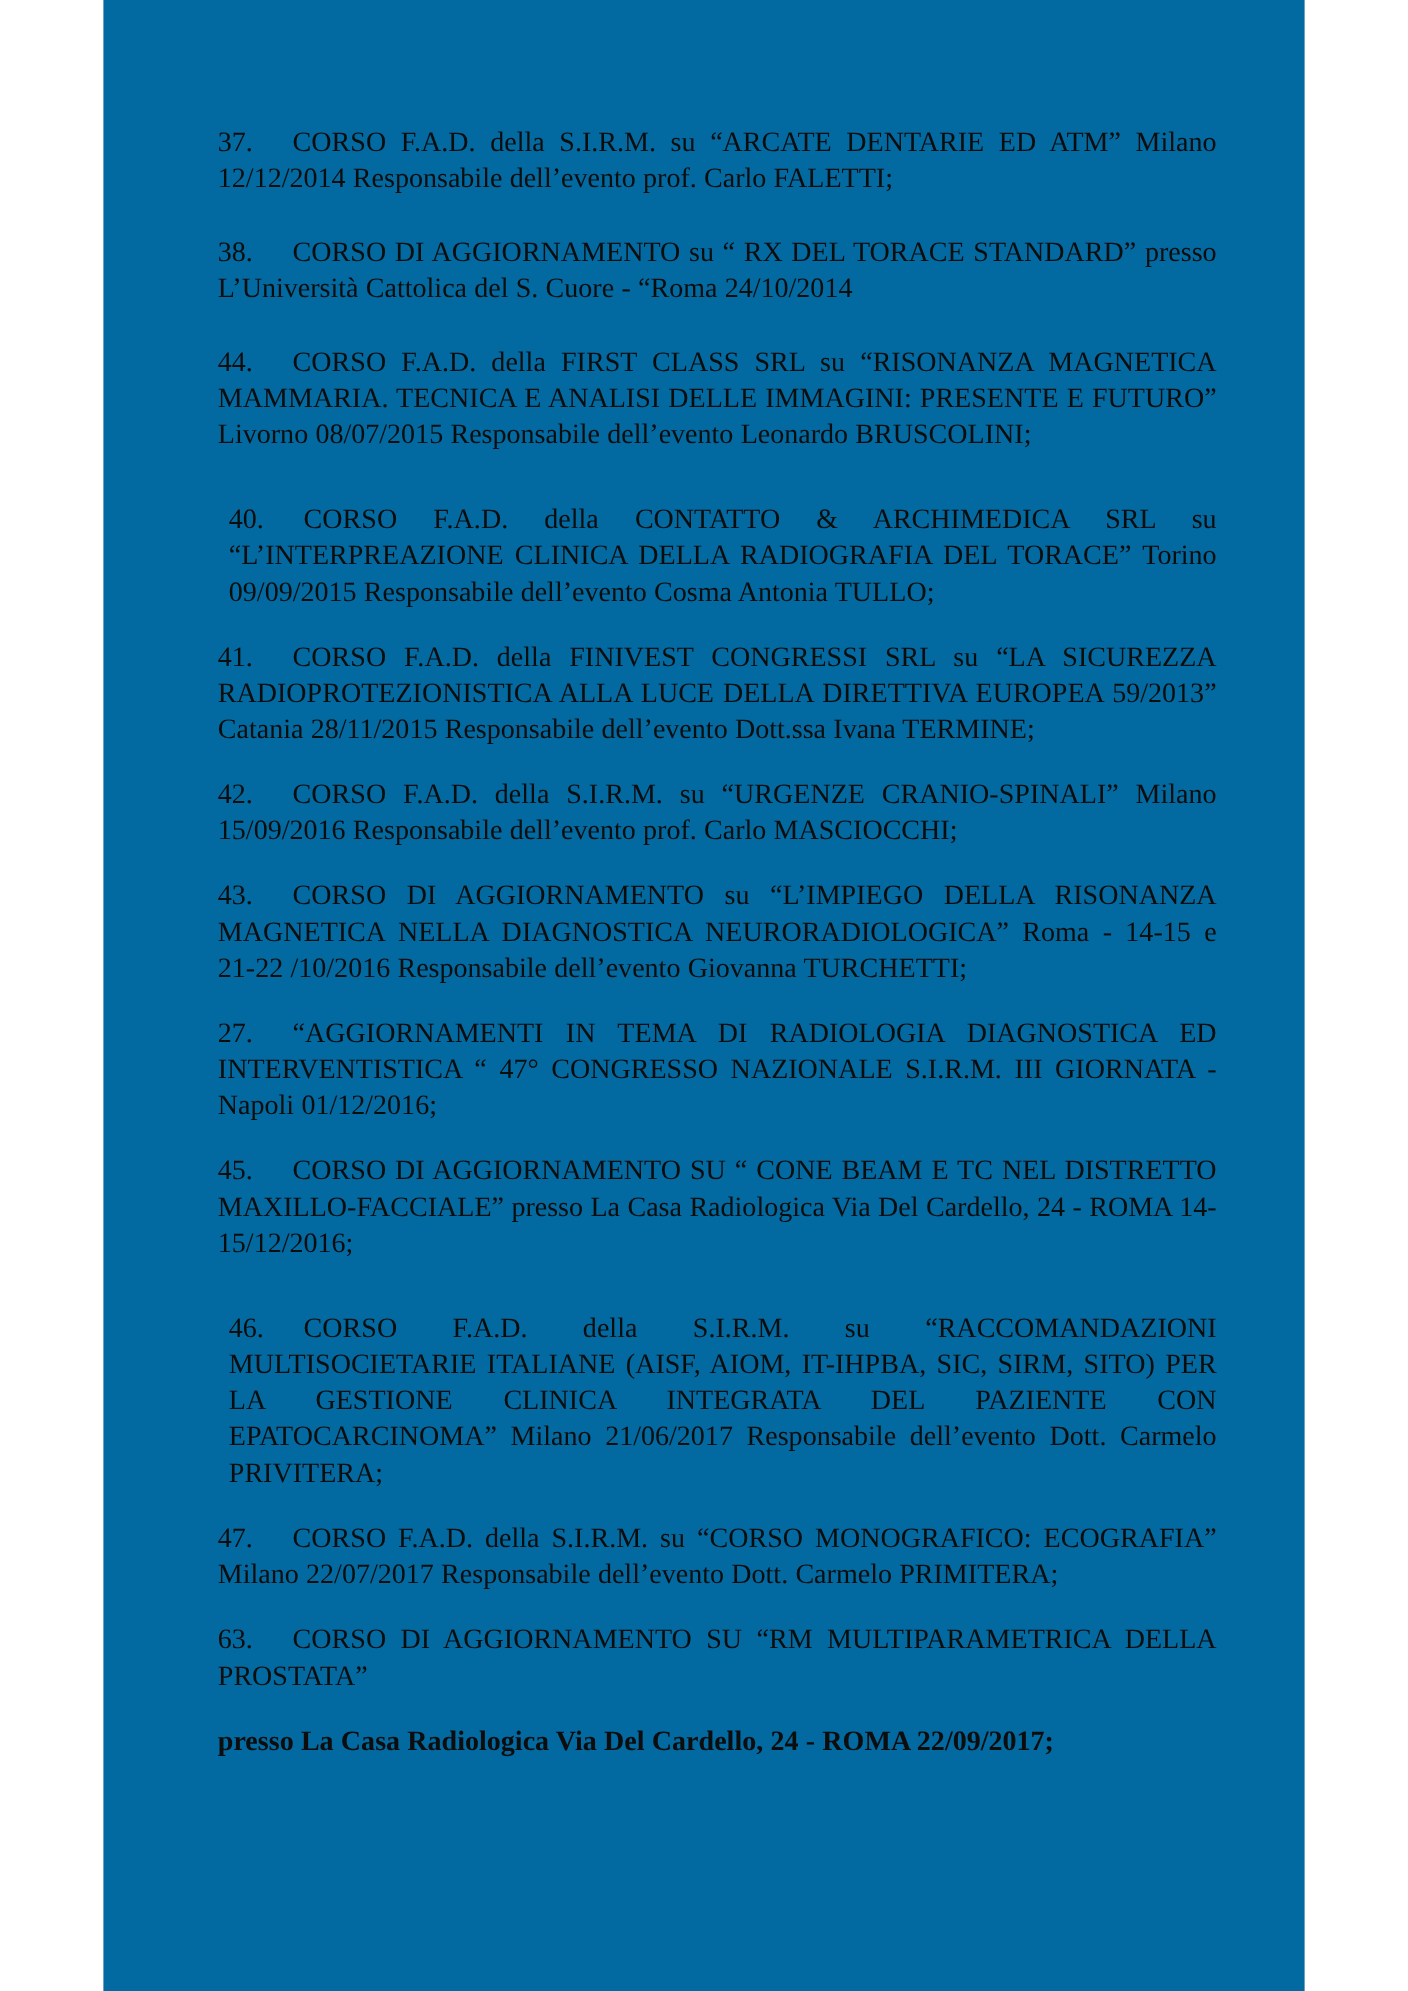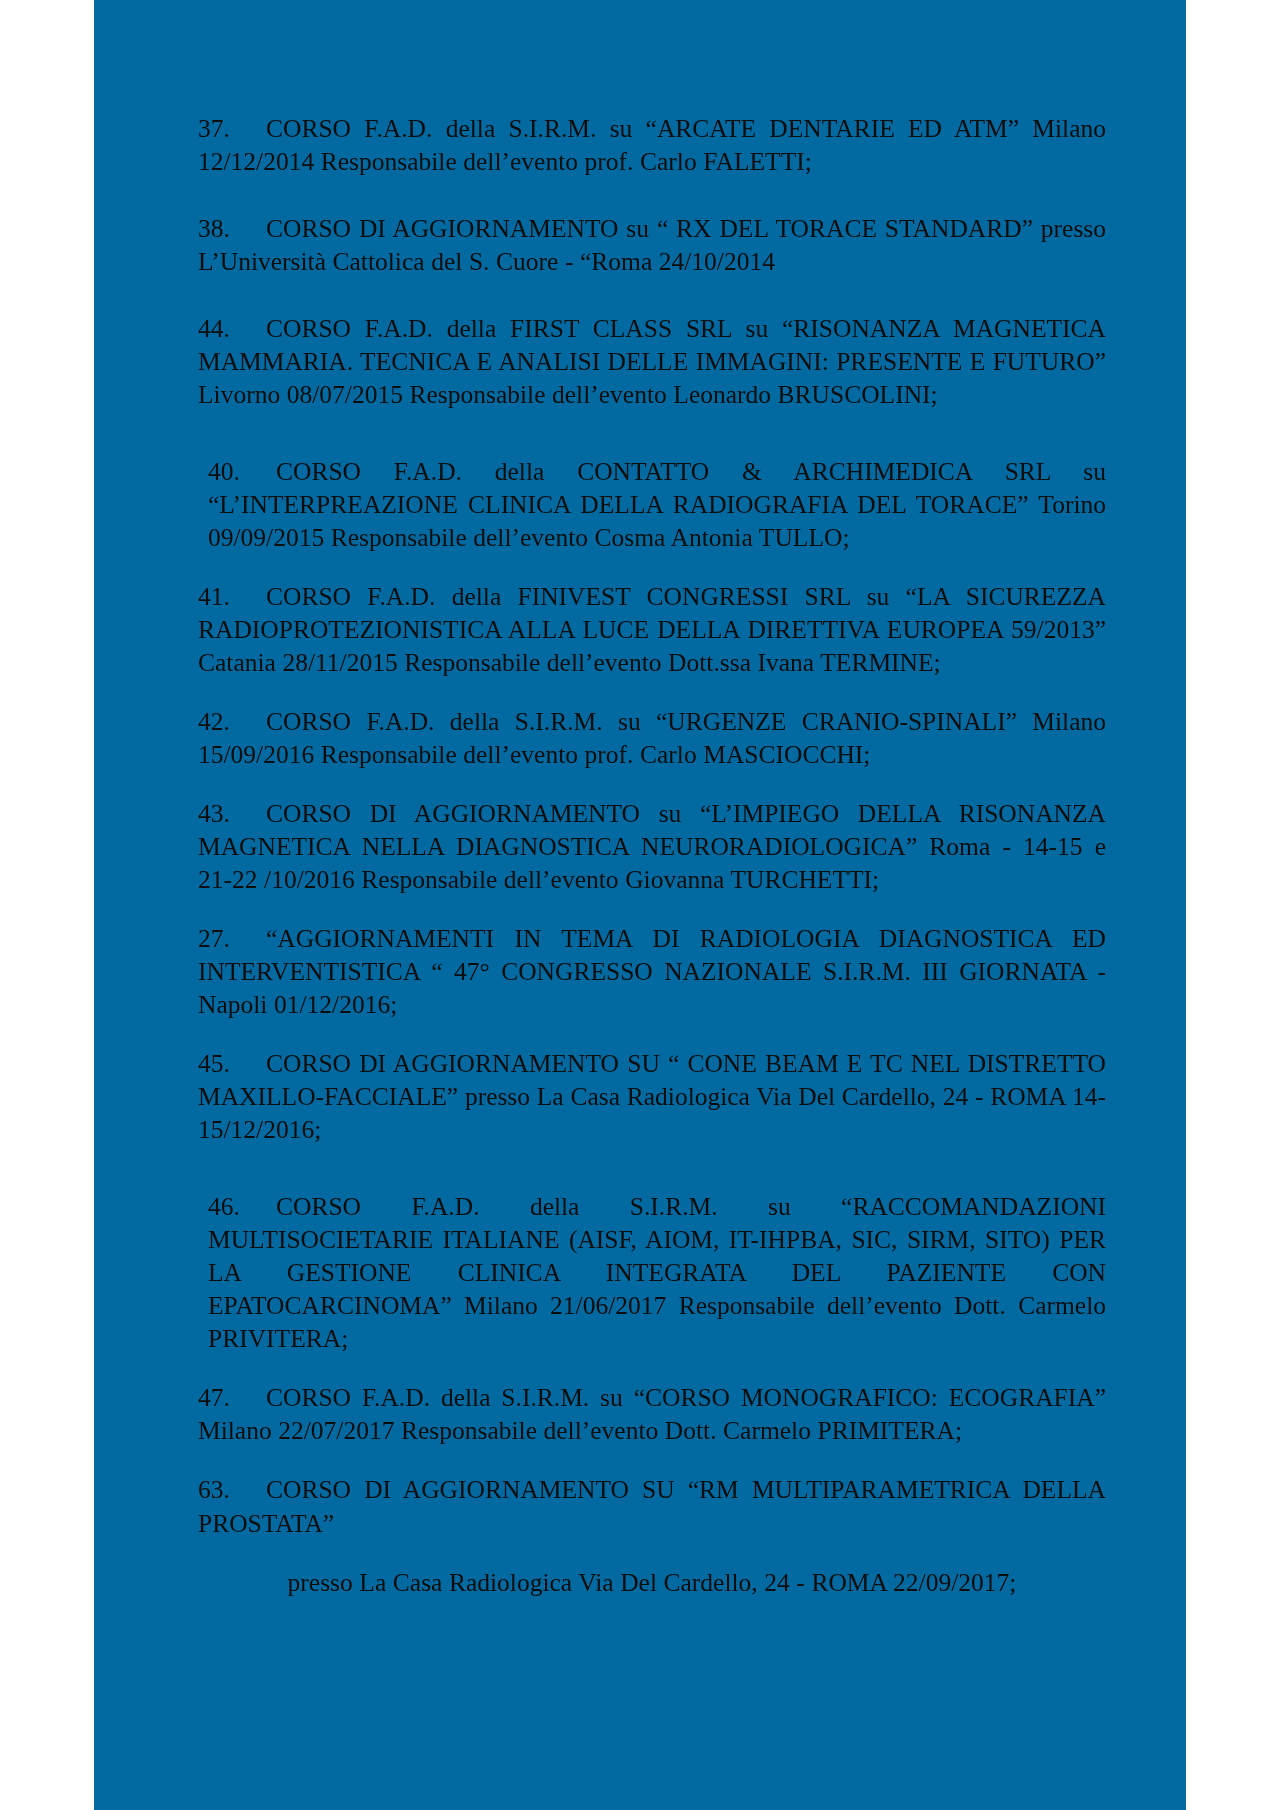--- a/index.html
+++ b/index.html
@@ -40,21 +40,22 @@
     margin-left: 10px;
   }
   .entry.gap-before-mid {
     margin-top: 34px;
   }
   .entry .num {
     display: inline-block;
     min-width: 68px;
   }
   .nojust {
-    text-align: center;
+    text-align: left;
+    font-weight: bold;
   }
 </style>
 </head>
 <body>
 
 <div class="page">
   <div class="content">
 
     <p class="entry">
       <span class="num">37.</span><span>CORSO F.A.D. della S.I.R.M. su “ARCATE DENTARIE ED ATM” Milano 12/12/2014 Responsabile dell’evento prof. Carlo FALETTI;</span>

